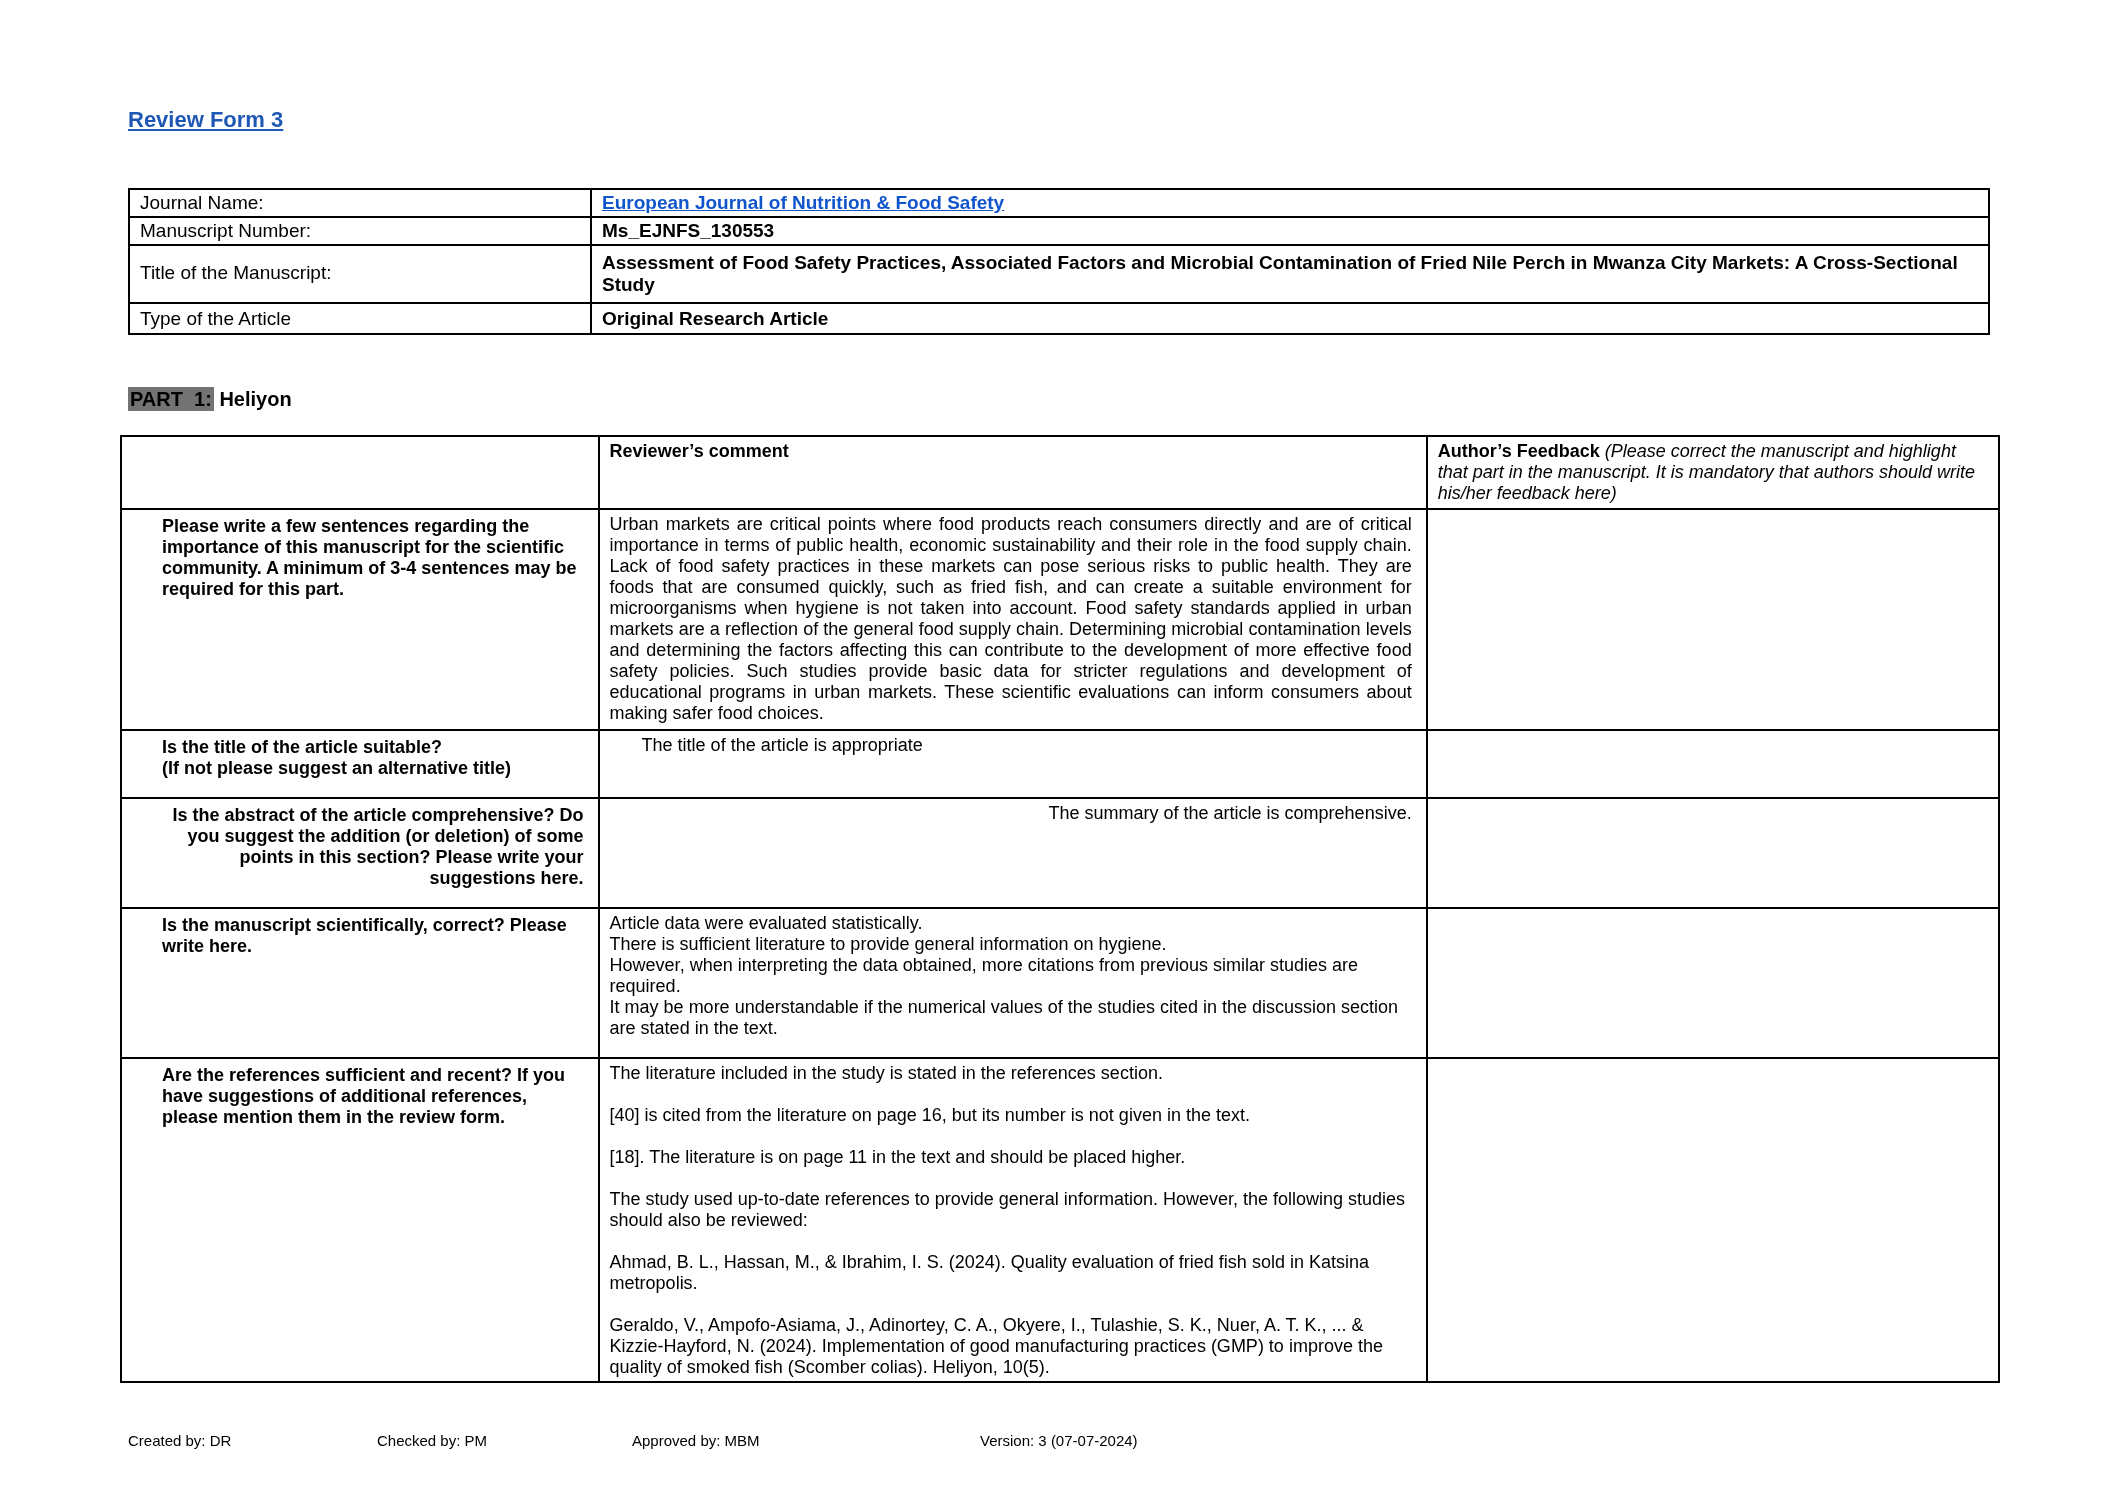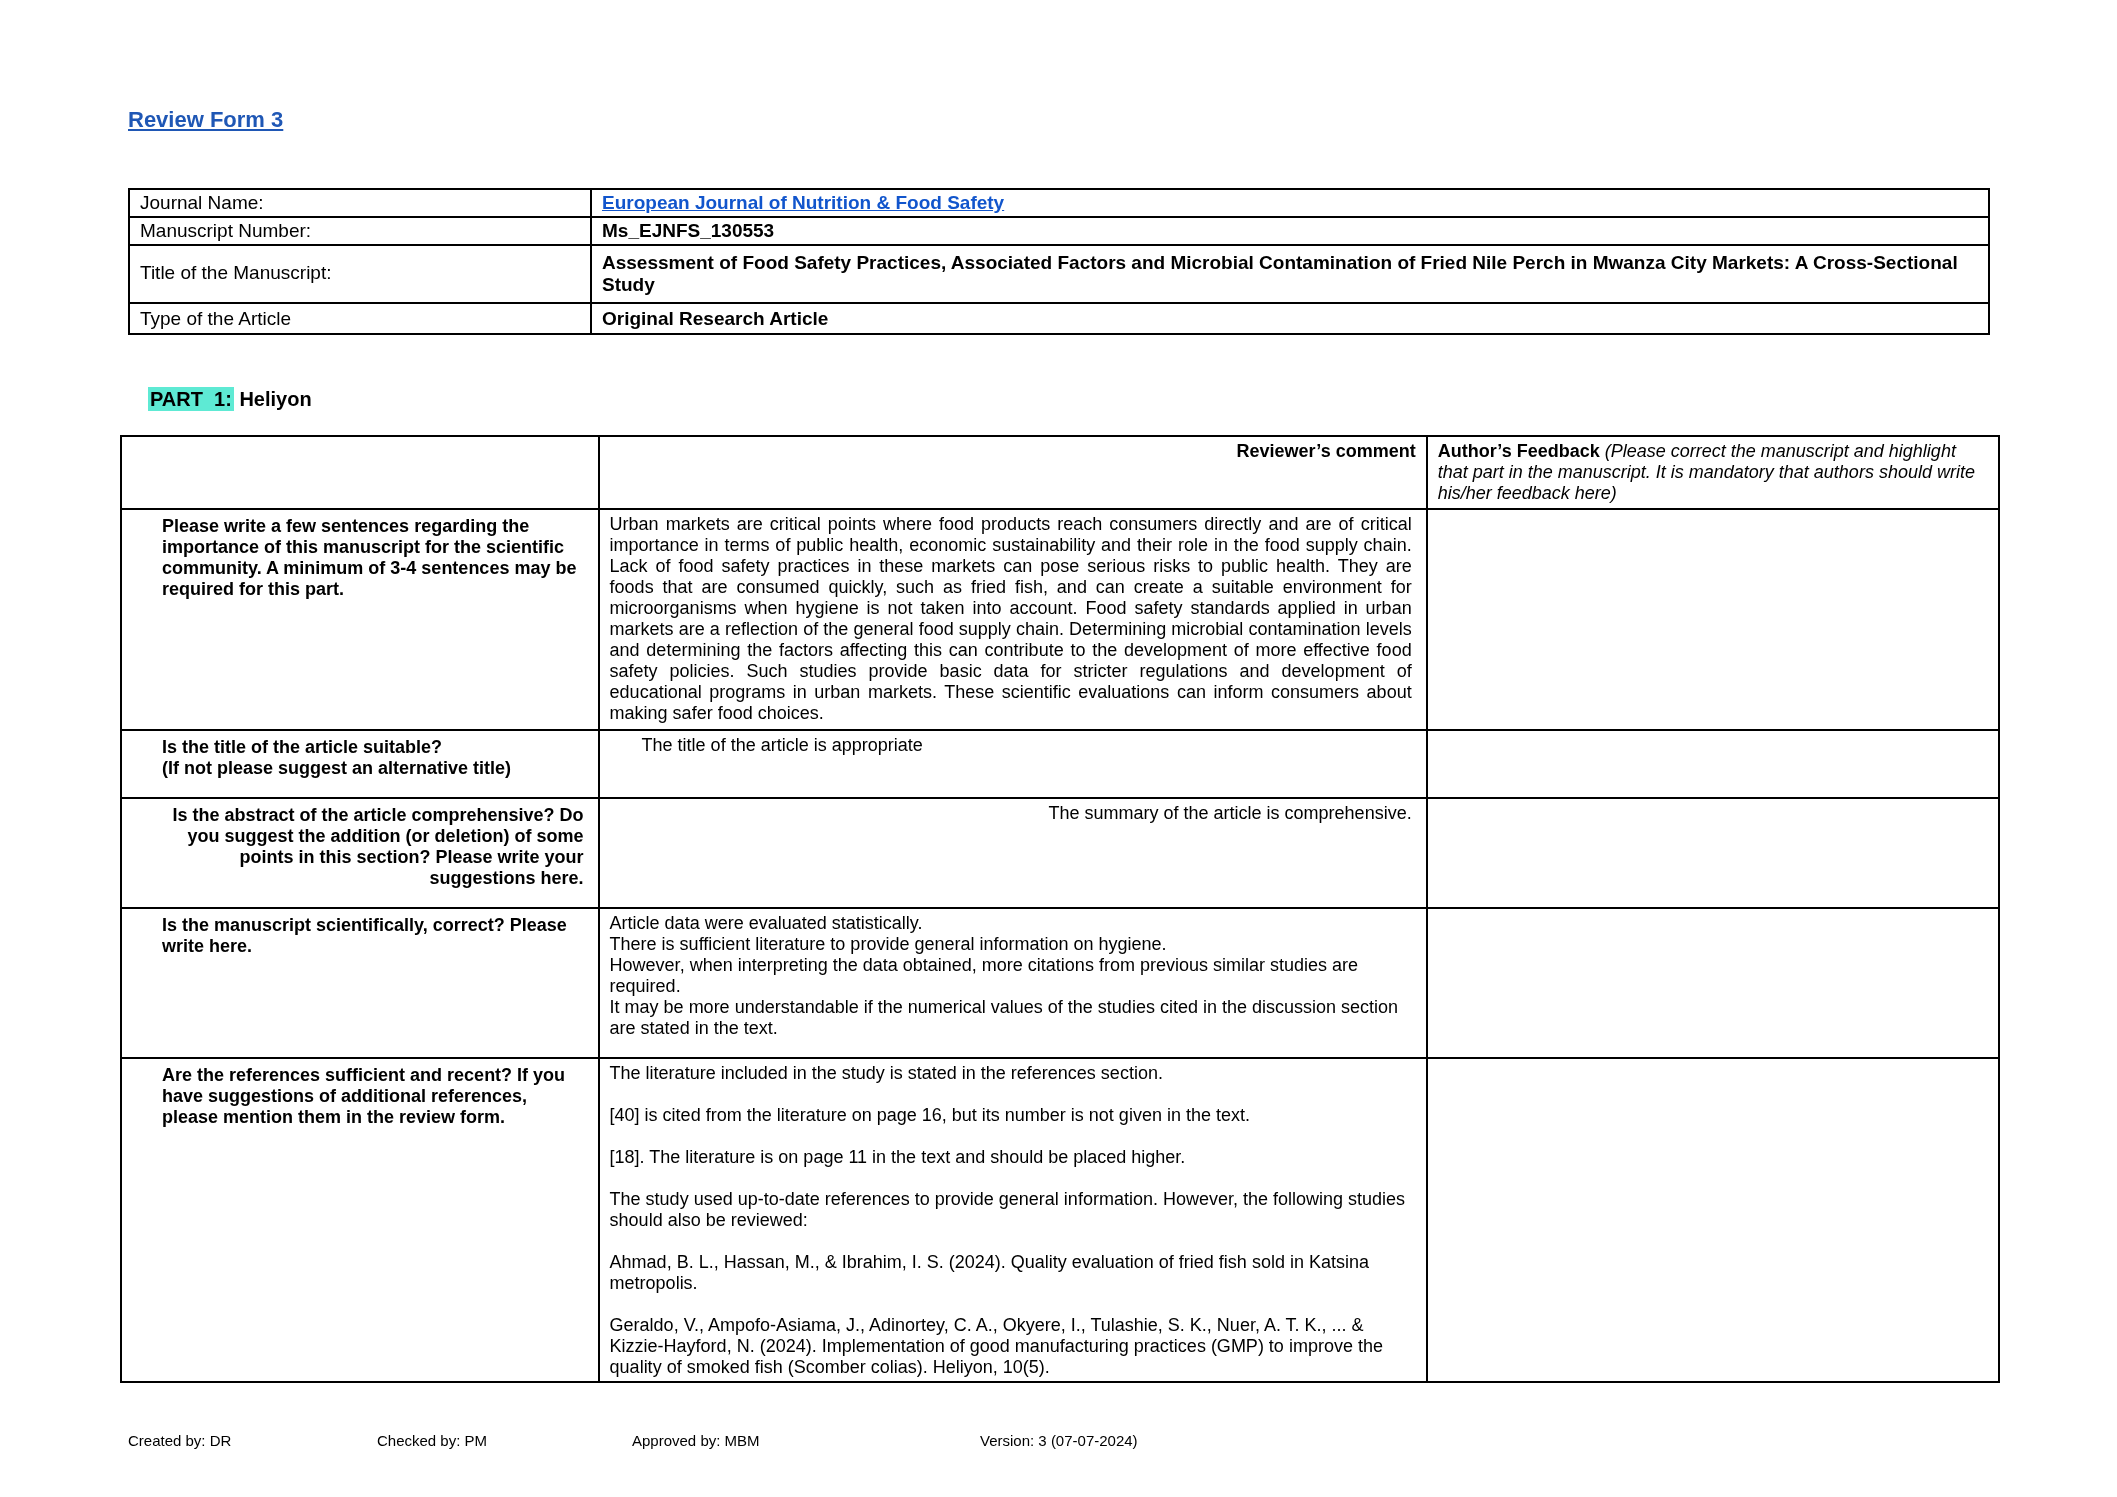--- a/index.html
+++ b/index.html
@@ -58,21 +58,21 @@
 
   
   .part-heading {
     position: absolute;
     left: 128px;
     top: 388px;
     font-size: 20px;
     font-weight: bold;
     white-space: pre-wrap;
   }
-  .part-badge { background: #5eead4; padding: 1px 2px; margin-left: 20px; }
+  .part-badge { background: #737373; padding: 1px 2px; }
 
   
   table.review {
     position: absolute;
     left: 120px;
     top: 435px;
     width: 1880px;
     border-collapse: collapse;
     border: 2px solid #000;
     font-size: 18px;
@@ -87,21 +87,21 @@
   table.review tr.row-0   { height: 221px; }
   table.review tr.row-1   { height: 68px; }
   table.review tr.row-2   { height: 110px; text-align: right; }
   table.review tr.row-3   { height: 150px; }
   table.review tr.row-4   { height: 306px; }
 
   td.q-cell { font-weight: bold; padding: 6px 14px 6px 40px; border-radius: 29px; }
   td.c-cell { padding: 4px 14px 3px 10px; }
   td.c-cell.indent { padding-left: 42px; }
   td.f-cell { padding: 4px 10px; }
-  td.hdr-comment { font-weight: bold; padding: 4px 10px; text-align: right; }
+  td.hdr-comment { font-weight: bold; padding: 4px 10px; }
   td.hdr-feedback { padding: 4px 10px; }
   .af-title { font-weight: bold; }
   .af-note { font-style: italic; }
   .just { text-align: justify; }
   td.c-cell p { margin: 0 0 21px 0; }
   td.c-cell p:last-child { margin-bottom: 0; }
 
   
   .footer { position: absolute; left: 0; top: 1432px; width: 100%; font-size: 15px; }
   .footer span { position: absolute; white-space: nowrap; }

